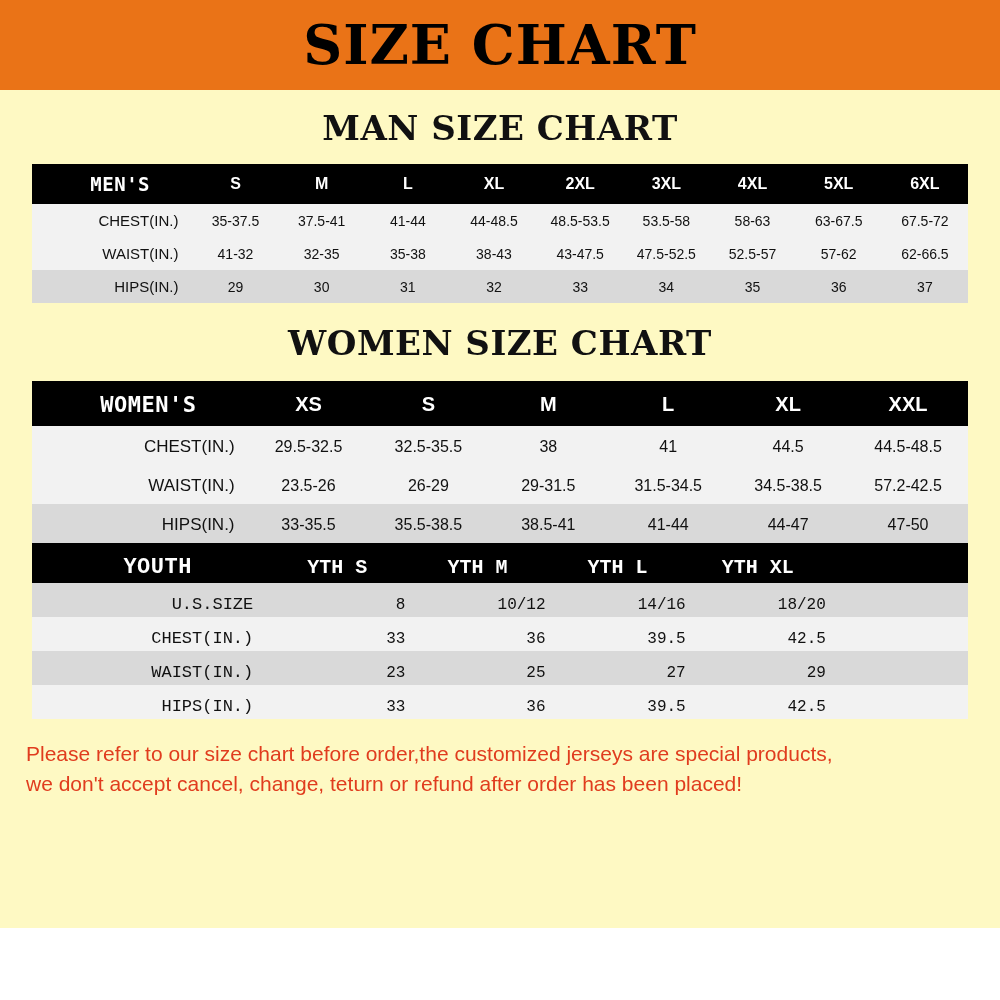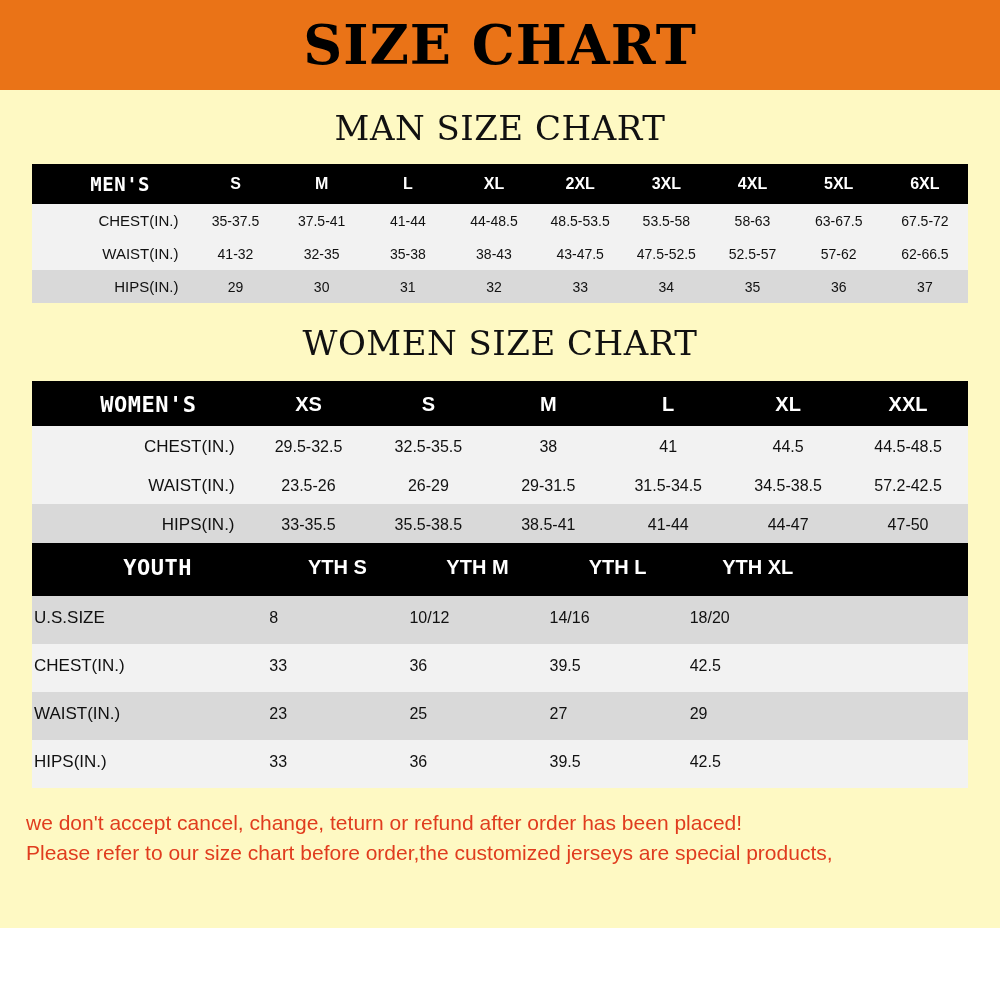--- a/index.html
+++ b/index.html
@@ -36,21 +36,21 @@
     font-weight: bold;
     font-size: 54px;
     letter-spacing: 1px;
     color: #000;
     line-height: 1;
   }
   
   .section-title {
     text-align: center;
     font-family: "DejaVu Serif", serif;
-    font-weight: normal;
+    font-weight: bold;
     font-size: 34px;
     letter-spacing: 0.5px;
     color: #111;
   }
   .t1 { margin-top: 18px; margin-bottom: 16px; }
   .t2 { margin-top: 20px; margin-bottom: 18px; }
   .t3 { margin-top: 22px; margin-bottom: 18px; }
 
   
   .table-wrap {
@@ -102,22 +102,22 @@
   .women thead th.rowlabel { font-size: 22px; }
   .women tbody td { font-size: 16px; }
   .women tbody td.rowlabel { font-size: 17px; }
   .women thead th, .women tbody td { padding-top: 11px; }
 
   
   .youth thead th { font-size: 20px; }
   .youth thead th.rowlabel { font-size: 22px; }
   .youth tbody td { font-size: 16px; }
   .youth tbody td.rowlabel { font-size: 17px; }
-  .youth thead th, .youth tbody td { padding-top: 12px; padding-bottom: 16px; }
-  .youth tbody td { text-align: left; }
+  .youth thead th, .youth tbody td { padding-top: 12px; padding-bottom: 3px; font-family: Liberation Mono, monospace; }
+  .youth tbody td { text-align: right; }
 
   
   .note {
     margin-top: 20px;
     padding: 0 26px;
     color: #e03c1e;
     font-size: 21px;
     line-height: 1.45;
     text-align: left;
   }
@@ -279,17 +279,17 @@
           <td>36</td>
           <td>39.5</td>
           <td>42.5</td>
           <td></td>
         </tr>
       </tbody>
     </table>
   </div>
 
   <div class="note">
+    <div>Please refer to our size chart before order,the customized jerseys are special products,</div>
     <div>we don't accept cancel, change, teturn or refund after order has been placed!</div>
-    <div>Please refer to our size chart before order,the customized jerseys are special products,</div>
   </div>
 
 </div>
 
 </body></html>

